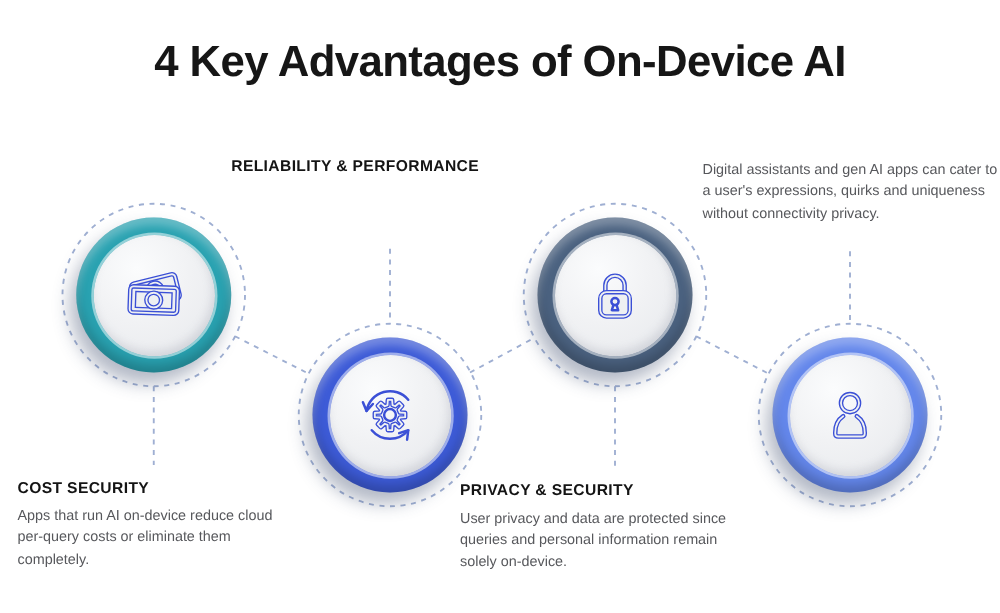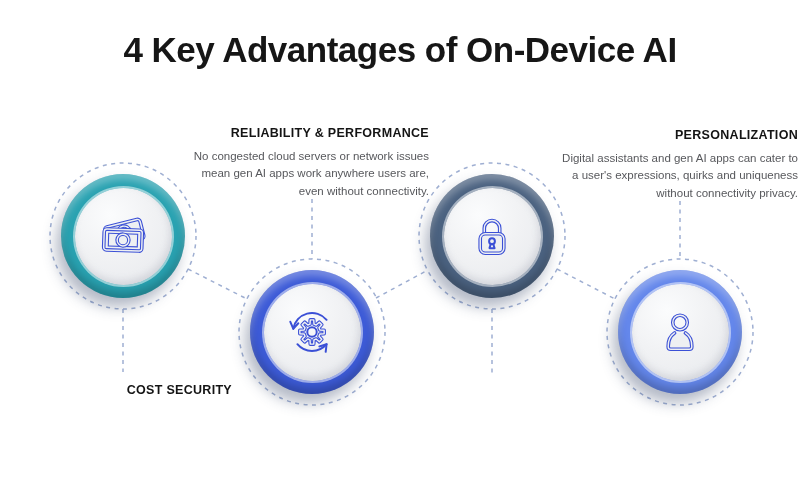--- a/index.html
+++ b/index.html
@@ -46,21 +46,21 @@
     display: flex; align-items: center; justify-content: center;
   }
   .icon { width: 58px; height: 58px; stroke: var(--icon); fill: none; }
   .icon .db    { stroke-width: 4;   stroke-linejoin: round; stroke-linecap: round; }
   .icon .erase { stroke: var(--disc); stroke-width: 1.6; fill: none; stroke-linejoin: round; stroke-linecap: round; }
   .icon .thin  { stroke-width: 1.2; fill: none; }
   .icon .solo  { stroke-width: 2.2; stroke-linejoin: round; stroke-linecap: round; fill: none; }
 
   .label {
     position: absolute;
-    text-align: right;
+    text-align: left;
     z-index: 2;
   }
   .label h3 {
     font-size: 12.5px;
     font-weight: bold;
     letter-spacing: 0.3px;
     color: #141414;
     margin-bottom: 8px;
   }
   .label p {
@@ -153,26 +153,29 @@
           <circle class="erase" cx="32" cy="21.5" r="8"></circle>
           <path class="db" d="M26,33 C21.5,36 19,41 19,47.5 L19,48.5 C19,50.2 20,51 21.8,51 L42.2,51 C44,51 45,50.2 45,48.5 L45,47.5 C45,41 42.5,36 38,33" fill="var(--disc)"></path>
           <path class="erase" d="M26,33 C21.5,36 19,41 19,47.5 L19,48.5 C19,50.2 20,51 21.8,51 L42.2,51 C44,51 45,50.2 45,48.5 L45,47.5 C45,41 42.5,36 38,33"></path>
         </svg>
       </div>
     </div>
   </div>
 
   <div class="label" style="left:185px; top:126px; width:244px;">
     <h3>RELIABILITY &amp; PERFORMANCE</h3>
-    <p>No congested cloud servers or network issues mean gen AI apps work anywhere users are, even without connectivity.</p>
   </div>
 
   <div class="label" style="left:562px; top:128px; width:236px;">
-    <h3>PERSONALIZATION</h3>
     <p>Digital assistants and gen AI apps can cater to a user's expressions, quirks and uniqueness without connectivity privacy.</p>
   </div>
 
   <div class="label" style="left:14px; top:383px; width:218px;">
     <h3>COST SECURITY</h3>
+    <p>Apps that run AI on-device reduce cloud per-query costs or eliminate them completely.</p>
   </div>
 
+  <div class="label" style="left:368px; top:385px; width:238px;">
+    <h3>PRIVACY &amp; SECURITY</h3>
+    <p>User privacy and data are protected since queries and personal information remain solely on-device.</p>
+  </div>
 
 </div>
 
 </body></html>

